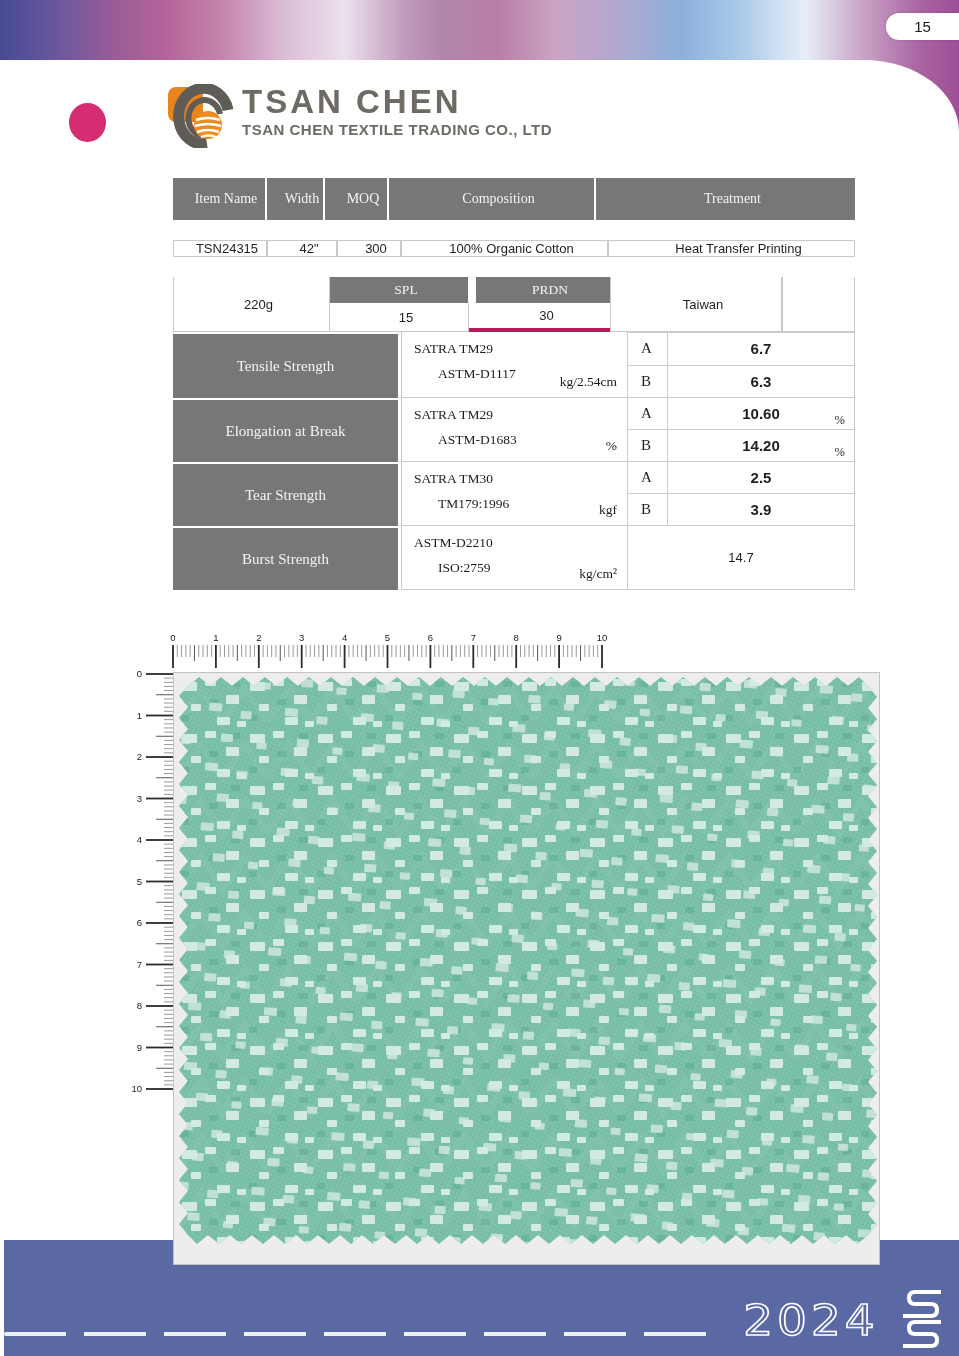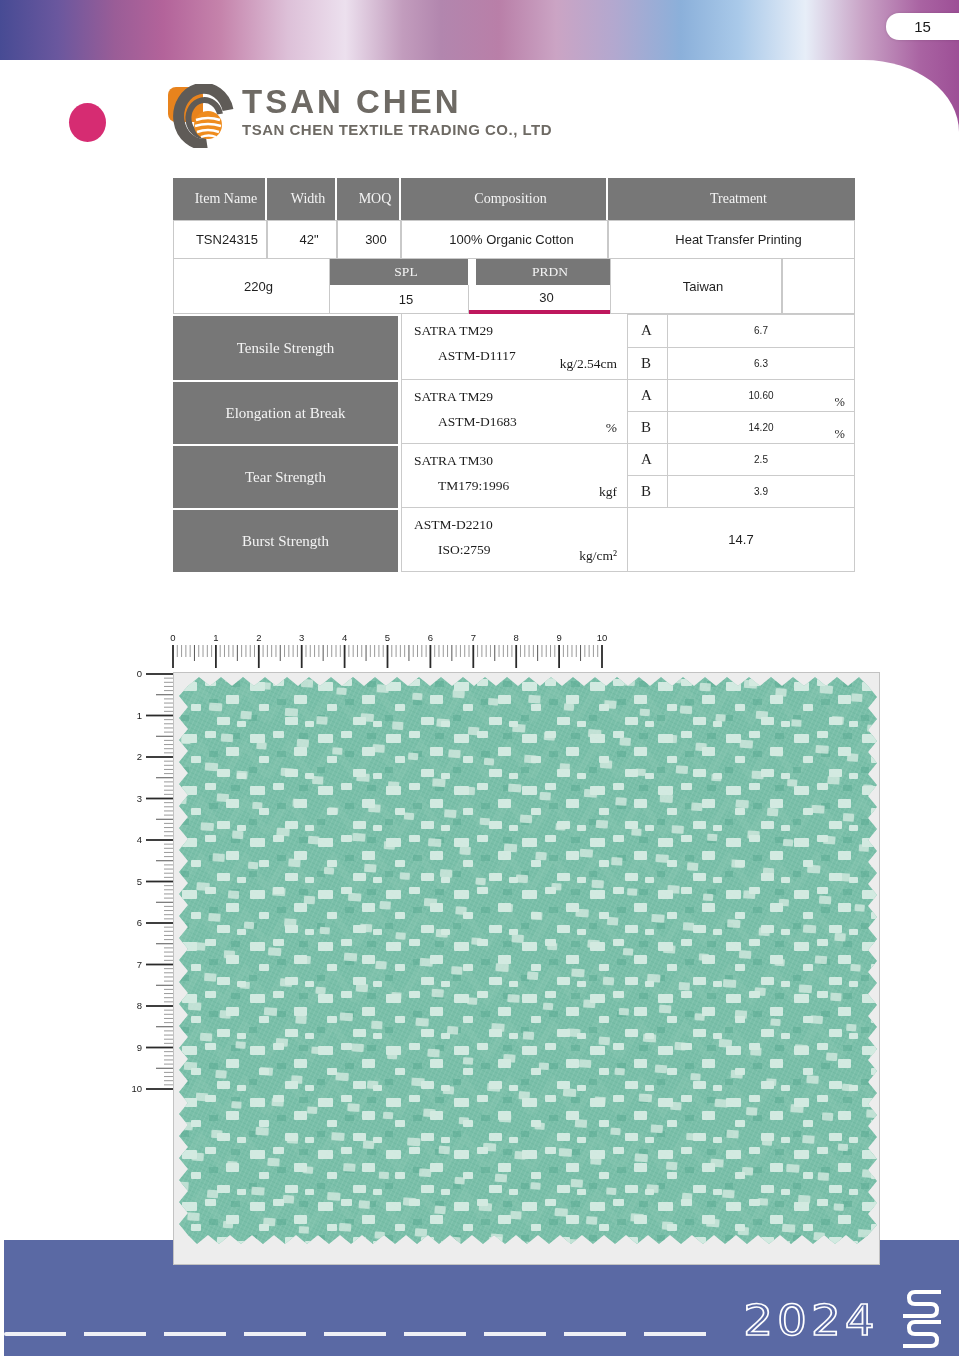--- a/index.html
+++ b/index.html
@@ -42,41 +42,41 @@
   .hdr{background:#777;color:#f4f4f4;font-family:"Liberation Serif",serif;font-size:14px;
        display:flex;align-items:center;justify-content:center;text-align:center;}
   .row{display:flex;}
   .gap2{gap:2px;background:#fff;}
   .cell{box-sizing:border-box;display:flex;align-items:center;justify-content:center;text-align:center;padding-left:14px;}
   .b{border:1px solid #c9c9c9;border-top:none;}
   .bt{border-top:1px solid #c9c9c9;}
   .serif{font-family:"Liberation Serif",serif;}
 
   .r1{height:42px;}
-  .r2{height:39px;}
+  .r2{height:57px;align-items:center;}
   .r3{height:35px;margin-top:0;}
   .r4{height:55px;}
   .lead-block{display:flex;flex-direction:column;width:280px;}
   .lead-hdr{display:flex;gap:8px;height:26px;background:#fff;}
   .lead-val{display:flex;height:29px;}
 
   
   .st-row{display:flex;}
   .st-label{box-sizing:border-box;width:225px;background:#777;color:#f4f4f4;
     font-family:"Liberation Serif",serif;font-size:15px;display:flex;align-items:center;justify-content:center;
     border-top:2px solid #fff;margin-right:3px;}
   .st-method{box-sizing:border-box;width:227px;border:1px solid #cbcbcb;border-top:none;position:relative;
     font-family:"Liberation Serif",serif;font-size:13.5px;padding:9px 10px 6px 12px;color:#1c1c1c;}
   .st-method .m2{margin-top:9px;margin-left:24px;}
   .st-unit{position:absolute;right:10px;bottom:7px;font-size:13.5px;}
   .st-ab{box-sizing:border-box;width:227px;display:flex;flex-direction:column;border-right:1px solid #cbcbcb;}
   .ab-sub{flex:1;display:flex;border-bottom:1px solid #cbcbcb;position:relative;}
   .ab-l{box-sizing:border-box;width:40px;border-right:1px solid #cbcbcb;display:flex;align-items:center;
     padding-left:13px;font-family:"Liberation Serif",serif;font-size:15px;}
-  .ab-v{flex:1;display:flex;align-items:center;justify-content:center;font-size:10px;}
+  .ab-v{flex:1;display:flex;align-items:center;justify-content:center;font-size:15px;font-weight:bold;}
   .ab-unit{position:absolute;right:9px;bottom:1px;font-size:12.5px;font-family:"Liberation Serif",serif;}
   .ab-single{flex:1;display:flex;align-items:center;justify-content:center;border-bottom:1px solid #cbcbcb;font-size:13px;}
 
   
   .h-ruler{position:absolute;left:150px;top:631px;}
   .v-ruler{position:absolute;left:126px;top:656px;}
   .panel{position:absolute;left:173px;top:672px;width:707px;height:593px;background:#ededed;
     border:1px solid #c2c2c2;box-sizing:border-box;}
   .fabric{position:absolute;left:5px;top:4px;width:698px;height:567px;}
 </style>
@@ -122,21 +122,21 @@
     <div class="brand-text">
       <div class="brand-name">TSAN CHEN</div>
       <div class="brand-sub">TSAN CHEN TEXTILE TRADING CO., LTD</div>
     </div>
   </div>
 
   <div class="spec">
 
     <div class="row gap2 r1">
       <div class="cell hdr" style="width:92px">Item Name</div>
-      <div class="cell hdr" style="width:68px">Width</div>
+      <div class="cell hdr" style="width:56px">Width</div>
       <div class="cell hdr" style="width:62px">MOQ</div>
       <div class="cell hdr" style="width:205px">Composition</div>
       <div class="cell hdr" style="flex:1">Treatment</div>
     </div>
 
     <div class="row r2">
       <div class="cell b bt" style="width:94px;border-left:1px solid #c9c9c9">TSN24315</div>
       <div class="cell b bt" style="width:70px">42"</div>
       <div class="cell b bt" style="width:64px">300</div>
       <div class="cell b bt" style="width:207px">100% Organic Cotton</div>

